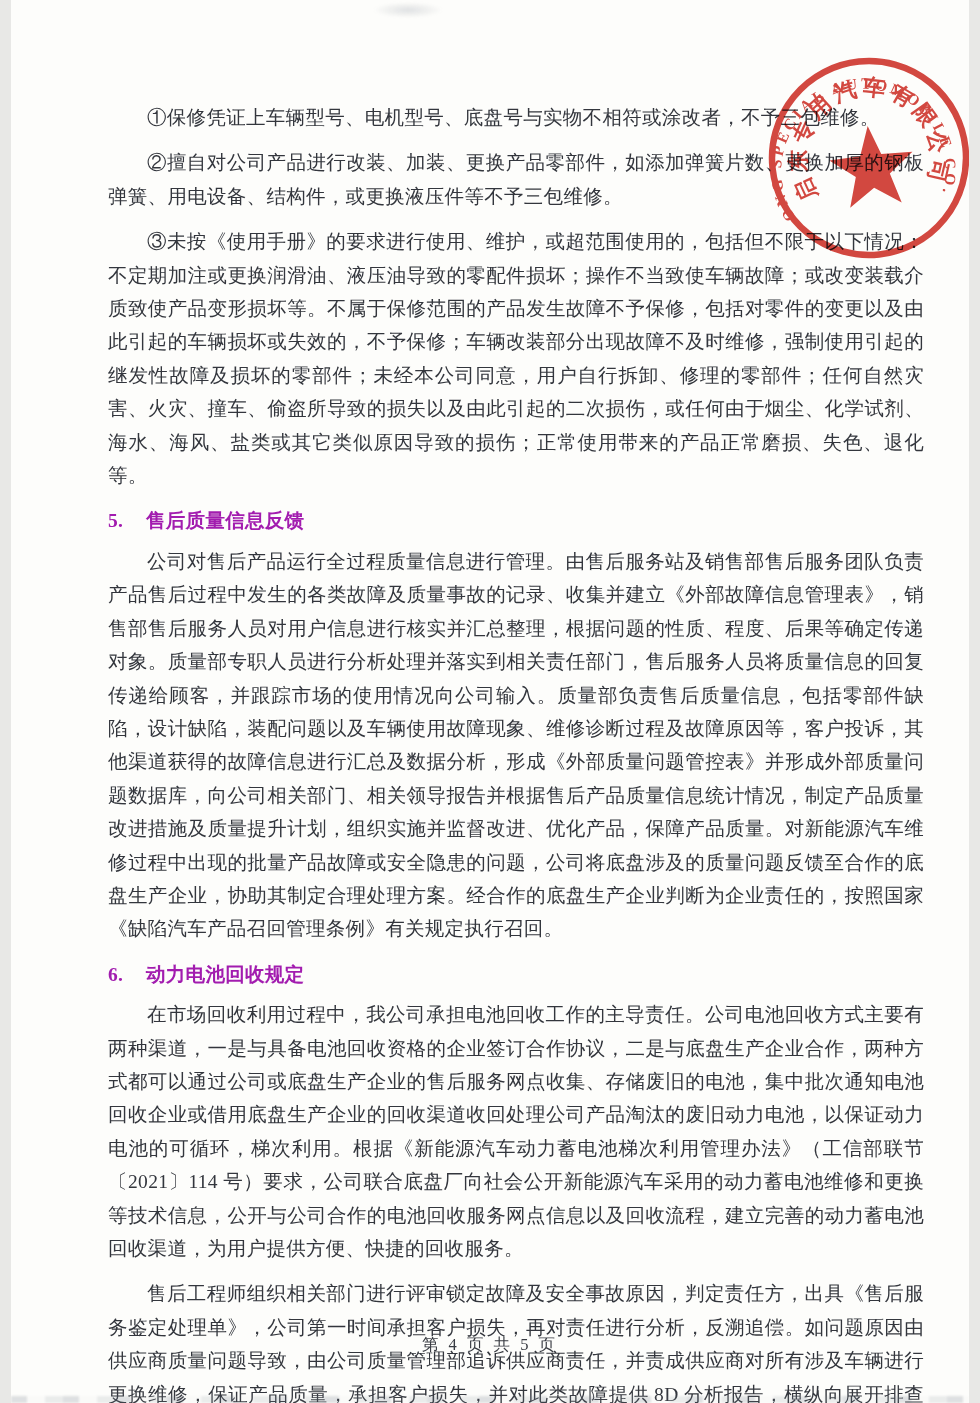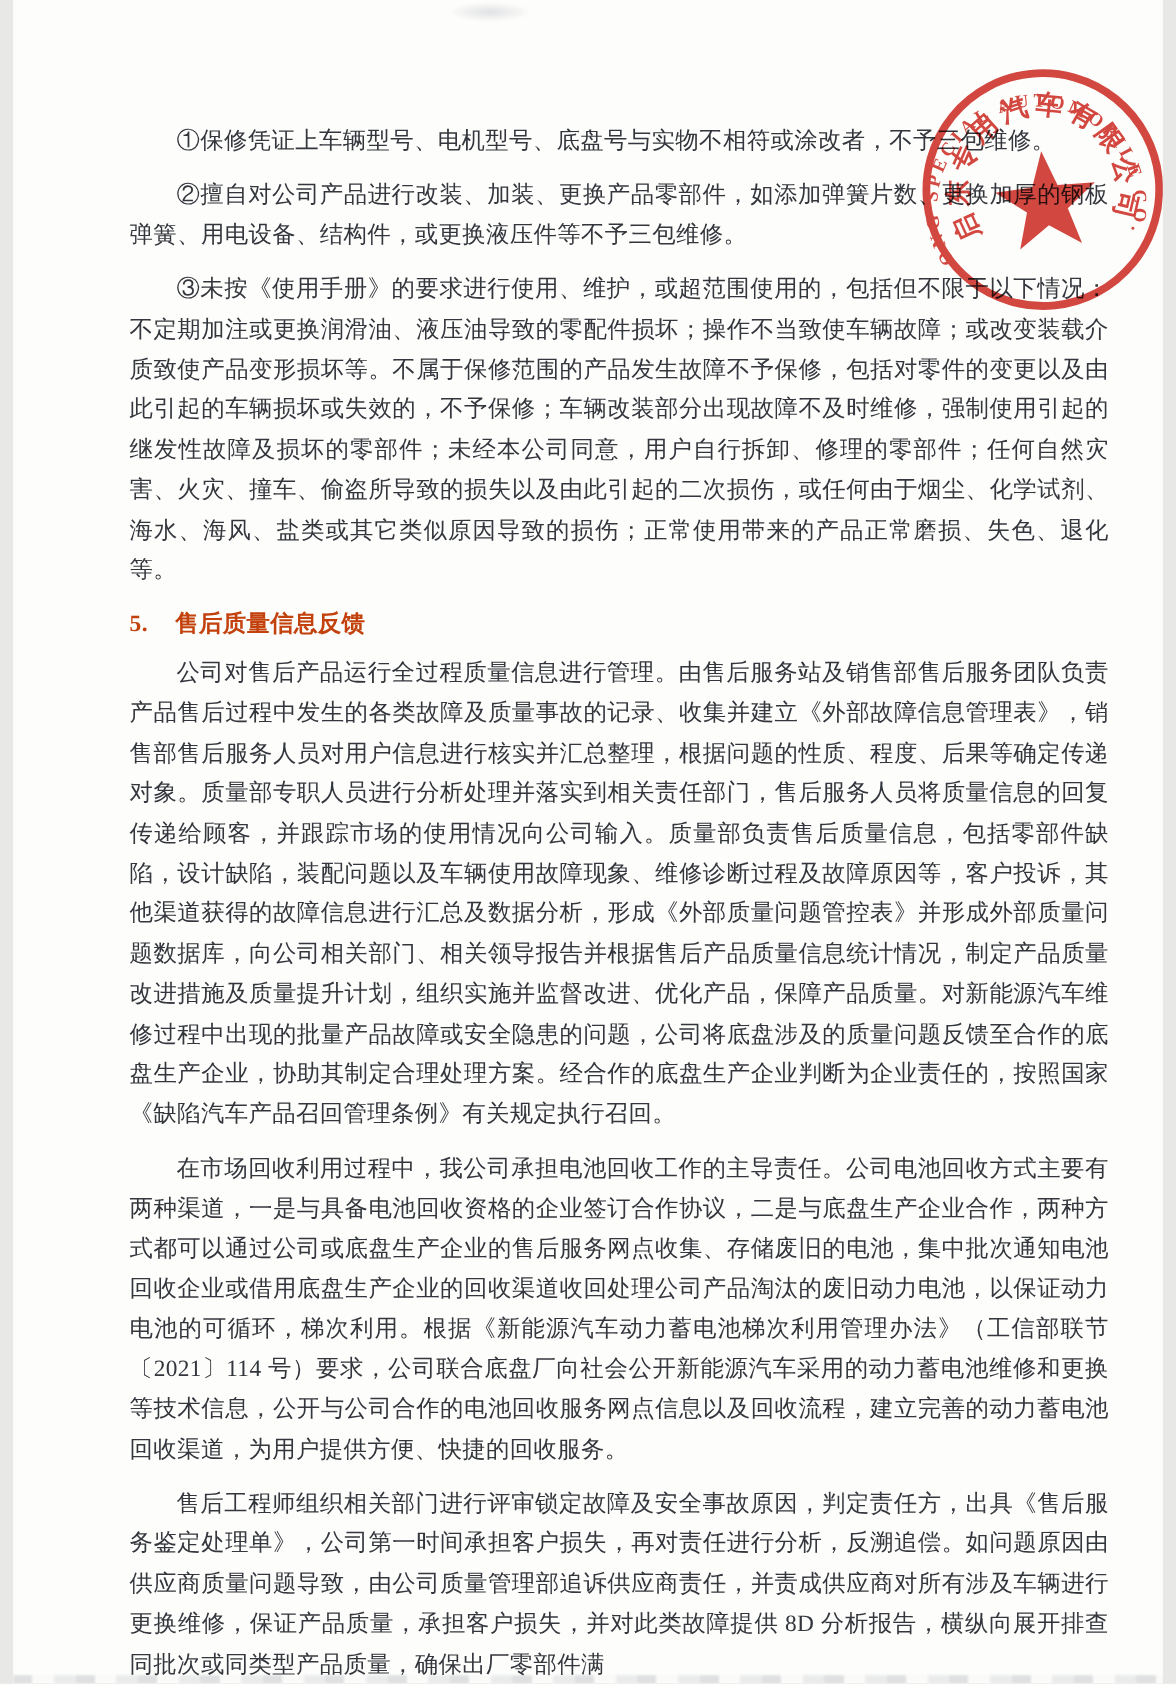--- a/index.html
+++ b/index.html
@@ -22,21 +22,21 @@
     letter-spacing:0.3px;
   }
   .para{
     margin:0 0 12px 0;
     text-indent:2em;
   }
   .para.last{margin-bottom:0;}
   .section-heading{
     margin:7px 0 7px 0;
     font-weight:bold;
-    color:#c2410c;
+    color:#a21caf;
     text-align:left;
   }
   .section-heading .num{
     display:inline-block;
     width:38px;
   }
   .footer{
     position:absolute;
     left:0;right:0;top:1334px;
     text-align:center;
@@ -92,20 +92,23 @@
 
     <p class="para">②擅自对公司产品进行改装、加装、更换产品零部件，如添加弹簧片数、更换加厚的钢板弹簧、用电设备、结构件，或更换液压件等不予三包维修。</p>
 
     <p class="para">③未按《使用手册》的要求进行使用、维护，或超范围使用的，包括但不限于以下情况：不定期加注或更换润滑油、液压油导致的零配件损坏；操作不当致使车辆故障；或改变装载介质致使产品变形损坏等。不属于保修范围的产品发生故障不予保修，包括对零件的变更以及由此引起的车辆损坏或失效的，不予保修；车辆改装部分出现故障不及时维修，强制使用引起的继发性故障及损坏的零部件；未经本公司同意，用户自行拆卸、修理的零部件；任何自然灾害、火灾、撞车、偷盗所导致的损失以及由此引起的二次损伤，或任何由于烟尘、化学试剂、海水、海风、盐类或其它类似原因导致的损伤；正常使用带来的产品正常磨损、失色、退化等。</p>
 
     <div class="section-heading">
       <span class="num">5.</span><span>售后质量信息反馈</span>
     </div>
     <p class="para">公司对售后产品运行全过程质量信息进行管理。由售后服务站及销售部售后服务团队负责产品售后过程中发生的各类故障及质量事故的记录、收集并建立《外部故障信息管理表》，销售部售后服务人员对用户信息进行核实并汇总整理，根据问题的性质、程度、后果等确定传递对象。质量部专职人员进行分析处理并落实到相关责任部门，售后服务人员将质量信息的回复传递给顾客，并跟踪市场的使用情况向公司输入。质量部负责售后质量信息，包括零部件缺陷，设计缺陷，装配问题以及车辆使用故障现象、维修诊断过程及故障原因等，客户投诉，其他渠道获得的故障信息进行汇总及数据分析，形成《外部质量问题管控表》并形成外部质量问题数据库，向公司相关部门、相关领导报告并根据售后产品质量信息统计情况，制定产品质量改进措施及质量提升计划，组织实施并监督改进、优化产品，保障产品质量。对新能源汽车维修过程中出现的批量产品故障或安全隐患的问题，公司将底盘涉及的质量问题反馈至合作的底盘生产企业，协助其制定合理处理方案。经合作的底盘生产企业判断为企业责任的，按照国家《缺陷汽车产品召回管理条例》有关规定执行召回。</p>
 
+    <div class="section-heading">
+      <span class="num">6.</span><span>动力电池回收规定</span>
+    </div>
     <p class="para">在市场回收利用过程中，我公司承担电池回收工作的主导责任。公司电池回收方式主要有两种渠道，一是与具备电池回收资格的企业签订合作协议，二是与底盘生产企业合作，两种方式都可以通过公司或底盘生产企业的售后服务网点收集、存储废旧的电池，集中批次通知电池回收企业或借用底盘生产企业的回收渠道收回处理公司产品淘汰的废旧动力电池，以保证动力电池的可循环，梯次利用。根据《新能源汽车动力蓄电池梯次利用管理办法》（工信部联节〔2021〕114 号）要求，公司联合底盘厂向社会公开新能源汽车采用的动力蓄电池维修和更换等技术信息，公开与公司合作的电池回收服务网点信息以及回收流程，建立完善的动力蓄电池回收渠道，为用户提供方便、快捷的回收服务。</p>
 
     <p class="para last">售后工程师组织相关部门进行评审锁定故障及安全事故原因，判定责任方，出具《售后服务鉴定处理单》，公司第一时间承担客户损失，再对责任进行分析，反溯追偿。如问题原因由供应商质量问题导致，由公司质量管理部追诉供应商责任，并责成供应商对所有涉及车辆进行更换维修，保证产品质量，承担客户损失，并对此类故障提供 8D 分析报告，横纵向展开排查同批次或同类型产品质量，确保出厂零部件满</p>
 
   </div>
 
   <svg class="stamp" viewBox="0 0 212 212" xmlns="http://www.w3.org/2000/svg">
     <defs>
       <path id="outer-arc" d="M 24.8 153.1 A 82 82 0 1 1 173.2 153.1" fill="none"></path>
       <path id="inner-arc" d="M 48.9 132.6 A 63 63 0 1 1 163.1 132.6" fill="none"></path>
@@ -117,16 +120,17 @@
       <textPath href="#outer-arc" startOffset="50%" text-anchor="middle">QIDONG SPECIAL AUTOMOBILE CO.,LTD</textPath>
     </text>
 
     <text class="inner-text" fill="#d0342c">
       <textPath href="#inner-arc" startOffset="50%" text-anchor="middle">启东专用汽车有限公司</textPath>
     </text>
 
     <polygon points="108,74 118.6,103.4 149.8,104.4 125.1,123.6 133.9,153.6 108,136 82.1,153.6 90.9,123.6 66.2,104.4 97.4,103.4" fill="#d0342c"></polygon>
   </svg>
 
+  <div class="footer">第 4 页 共 5 页</div>
 
   <div class="scan-artifact-bottom"></div>
 
 </div>
 
 </body></html>

